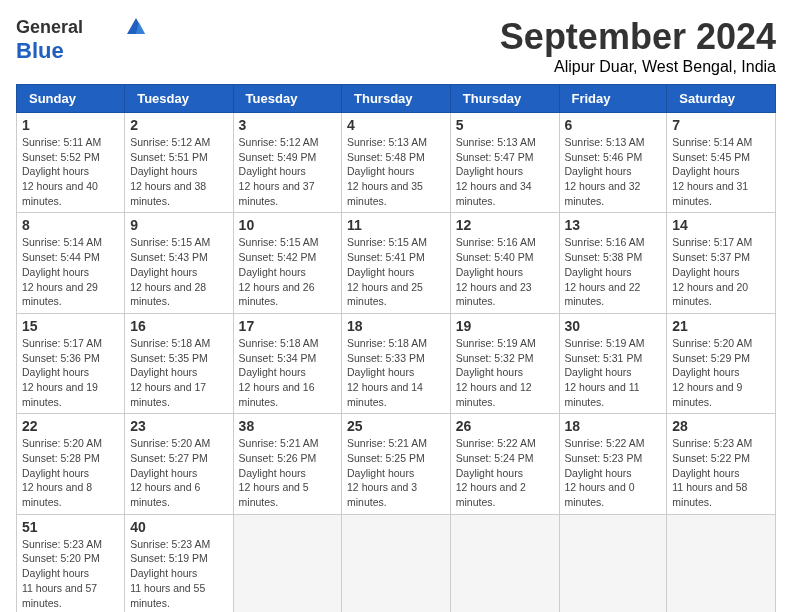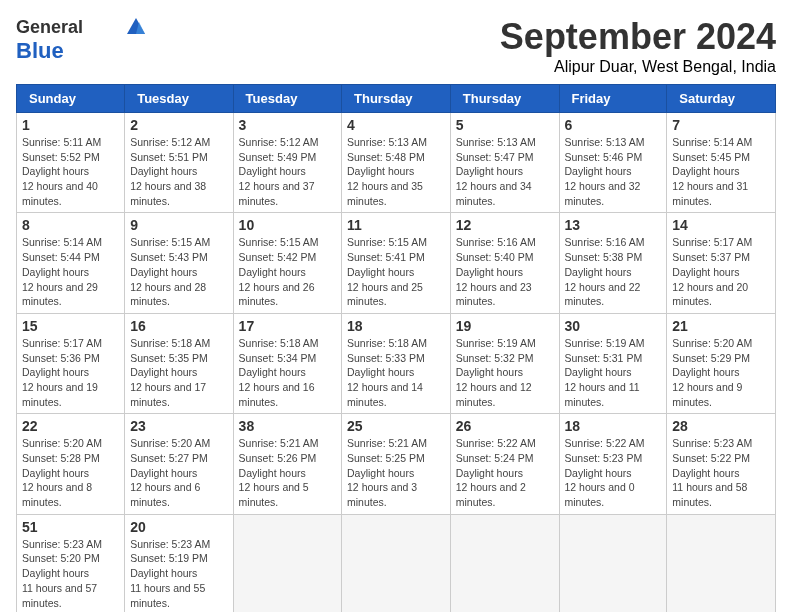--- a/index.html
+++ b/index.html
@@ -391,21 +391,21 @@
         <td>
           <span class="day-num">51</span>
         <div class="day-info">
           Sunrise: 5:23 AM<br>
           Sunset: 5:20 PM<br>
           Daylight hours<br>
           11 hours and 57 minutes.
         </div>
         </td>
         <td>
-          <span class="day-num">20</span>
+          <span class="day-num">40</span>
         <div class="day-info">
           Sunrise: 5:23 AM<br>
           Sunset: 5:19 PM<br>
           Daylight hours<br>
           11 hours and 55 minutes.
         </div>
         </td>
         <td class="empty"></td>
         <td class="empty"></td>
         <td class="empty"></td>

